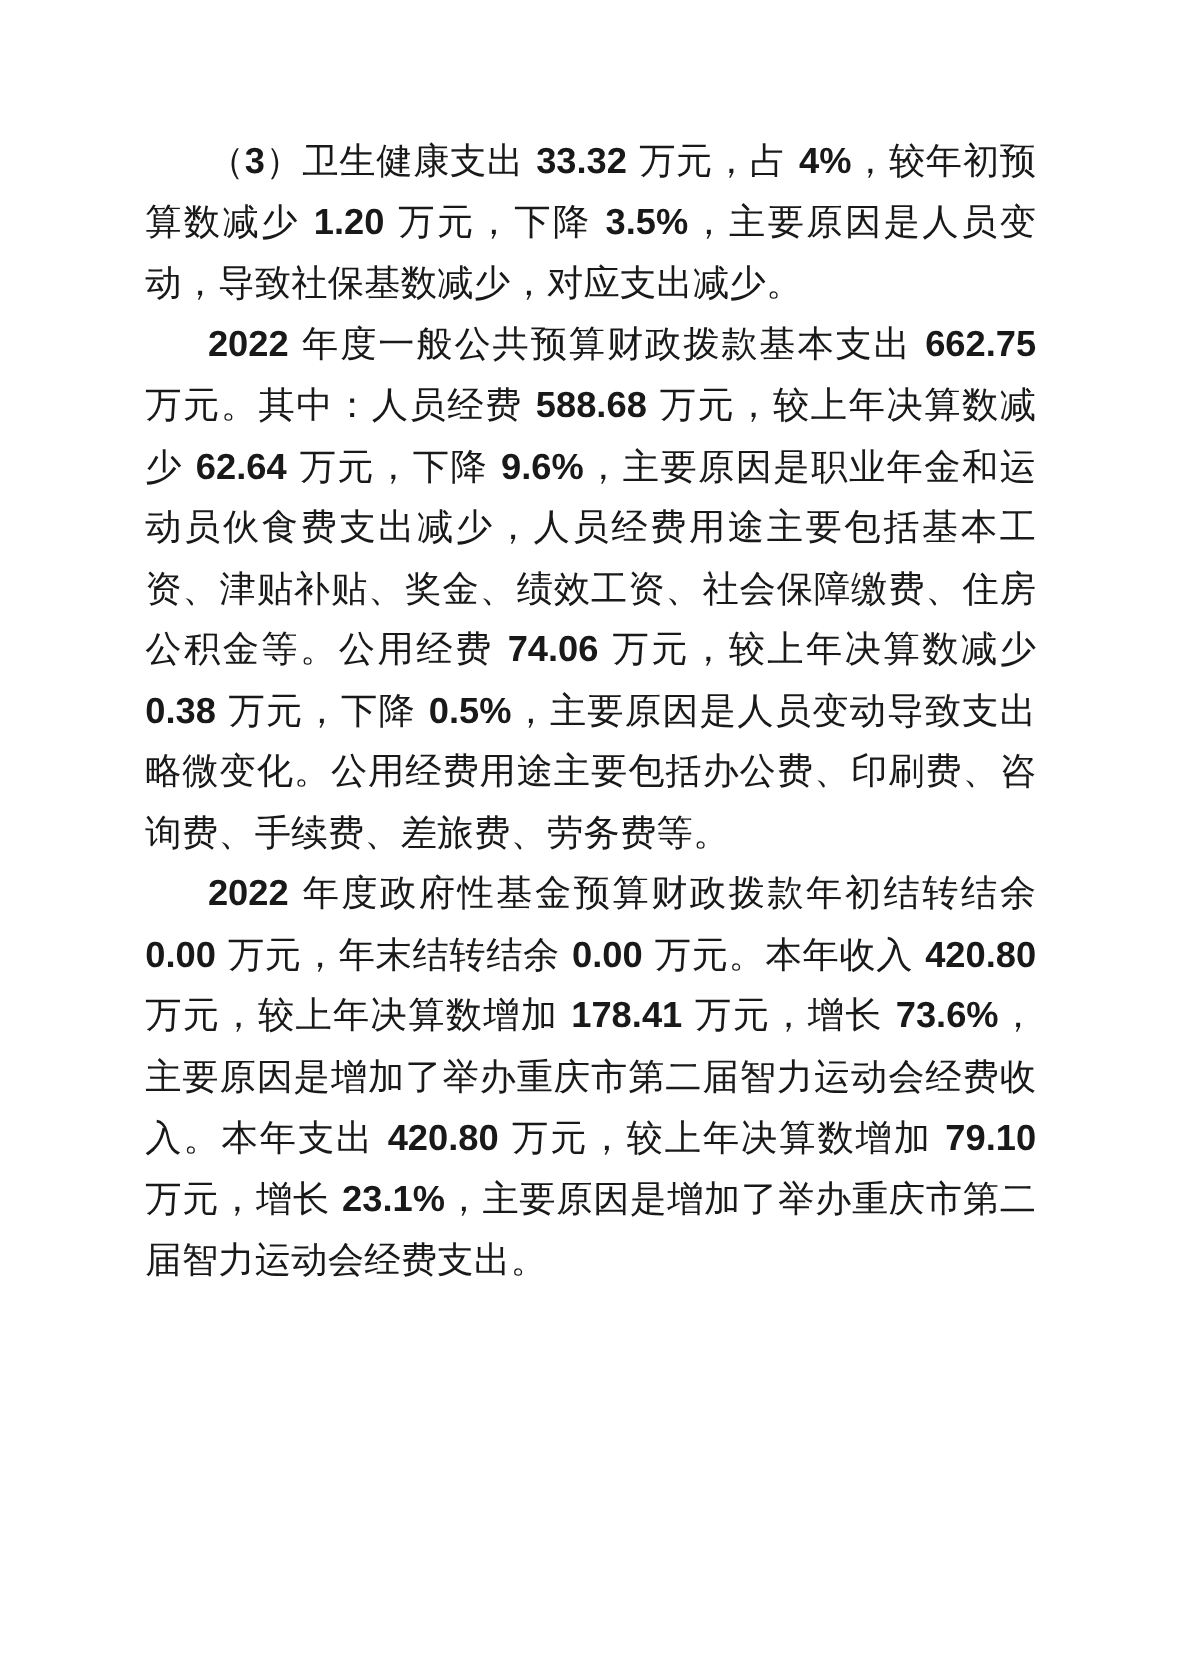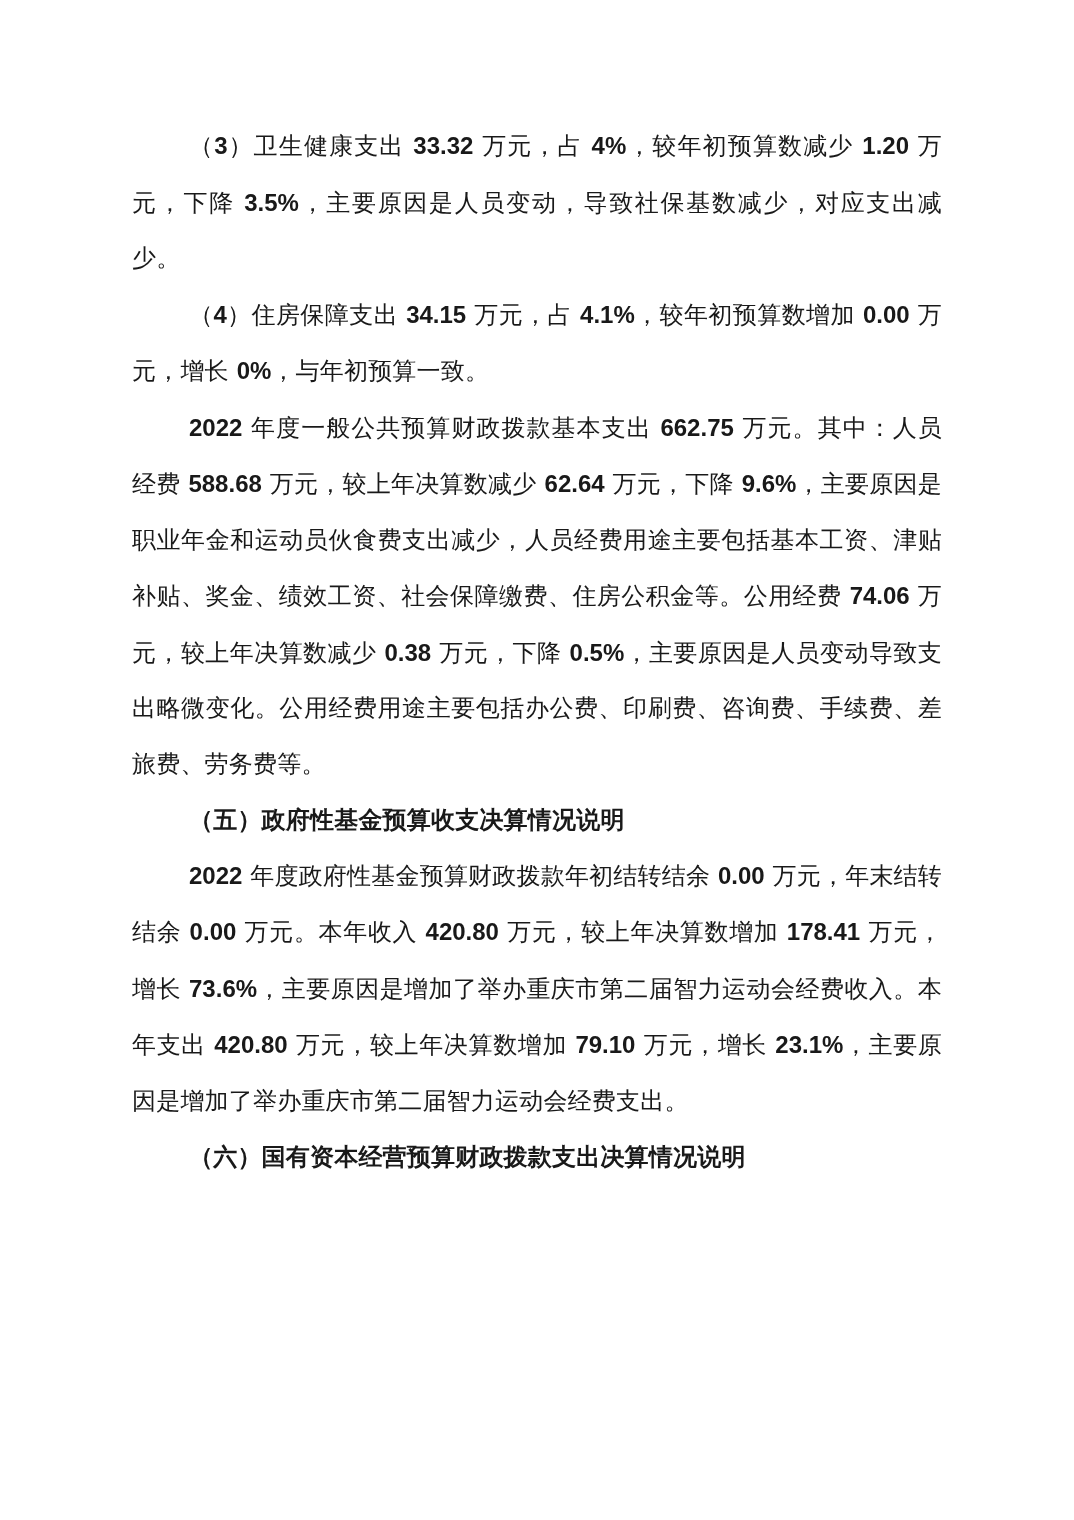--- a/index.html
+++ b/index.html
@@ -13,21 +13,21 @@
   .page {
     position: relative;
     width: 1074px;
     height: 1520px;
     background: #ffffff;
     box-sizing: border-box;
     padding: 118px 132px 60px 132px;
     overflow: hidden;
   }
   .doc-body {
-    font-size: 24px;
+    font-size: 33px;
     line-height: 55.5px;
     color: #191919;
     text-align: justify;
     text-justify: inter-ideograph;
     letter-spacing: 0.2px;
   }
   p {
     margin: 0;
     padding: 0;
   }
@@ -46,25 +46,22 @@
   }
 </style>
 </head>
 <body>
 
 <div class="page">
   <div class="doc-body">
 
     <p class="para">（<span class="num">3</span>）卫生健康支出 <span class="num">33.32</span> 万元，占 <span class="num">4%</span>，较年初预算数减少 <span class="num">1.20</span> 万元，下降 <span class="num">3.5%</span>，主要原因是人员变动，导致社保基数减少，对应支出减少。</p>
 
-    <p class="para">（<span class="num">4</span>）住房保障支出 <span class="num">34.15</span> 万元，占 <span class="num">4.1%</span>，较年初预算数增加 <span class="num">0.00</span> 万元，增长 <span class="num">0%</span>，与年初预算一致。</p>
 
 
     <p class="para"><span class="num">2022</span> 年度一般公共预算财政拨款基本支出 <span class="num">662.75</span> 万元。其中：人员经费 <span class="num">588.68</span> 万元，较上年决算数减少 <span class="num">62.64</span> 万元，下降 <span class="num">9.6%</span>，主要原因是职业年金和运动员伙食费支出减少，人员经费用途主要包括基本工资、津贴补贴、奖金、绩效工资、社会保障缴费、住房公积金等。公用经费 <span class="num">74.06</span> 万元，较上年决算数减少 <span class="num">0.38</span> 万元，下降 <span class="num">0.5%</span>，主要原因是人员变动导致支出略微变化。公用经费用途主要包括办公费、印刷费、咨询费、手续费、差旅费、劳务费等。</p>
 
-    <p class="heading">（五）政府性基金预算收支决算情况说明</p>
 
     <p class="para"><span class="num">2022</span> 年度政府性基金预算财政拨款年初结转结余 <span class="num">0.00</span> 万元，年末结转结余 <span class="num">0.00</span> 万元。本年收入 <span class="num">420.80</span> 万元，较上年决算数增加 <span class="num">178.41</span> 万元，增长 <span class="num">73.6%</span>，主要原因是增加了举办重庆市第二届智力运动会经费收入。本年支出 <span class="num">420.80</span> 万元，较上年决算数增加 <span class="num">79.10</span> 万元，增长 <span class="num">23.1%</span>，主要原因是增加了举办重庆市第二届智力运动会经费支出。</p>
 
-    <p class="heading">（六）国有资本经营预算财政拨款支出决算情况说明</p>
 
   </div>
 </div>
 
 </body></html>

